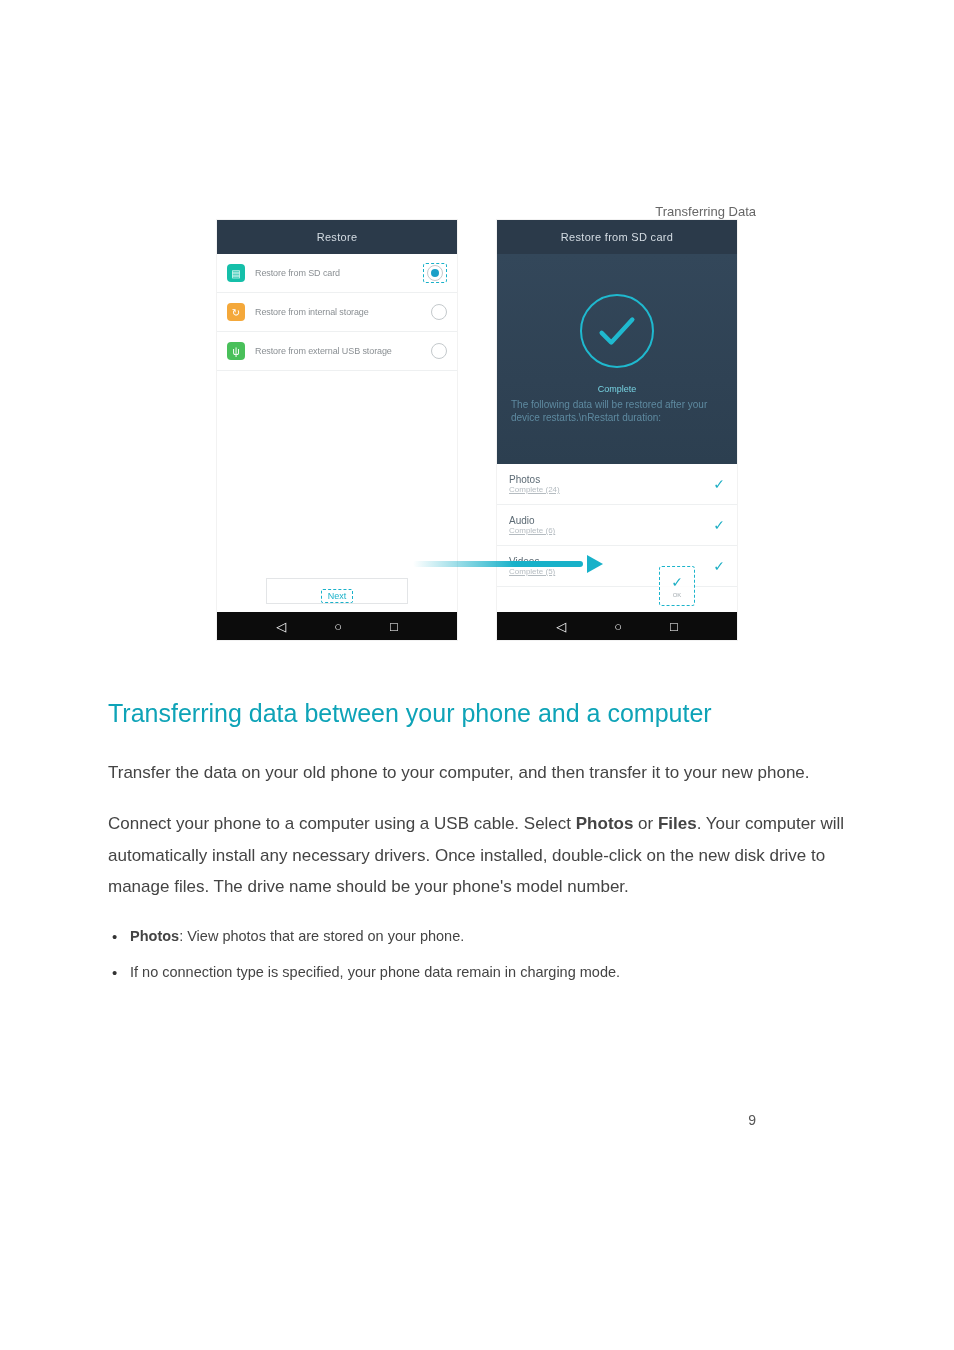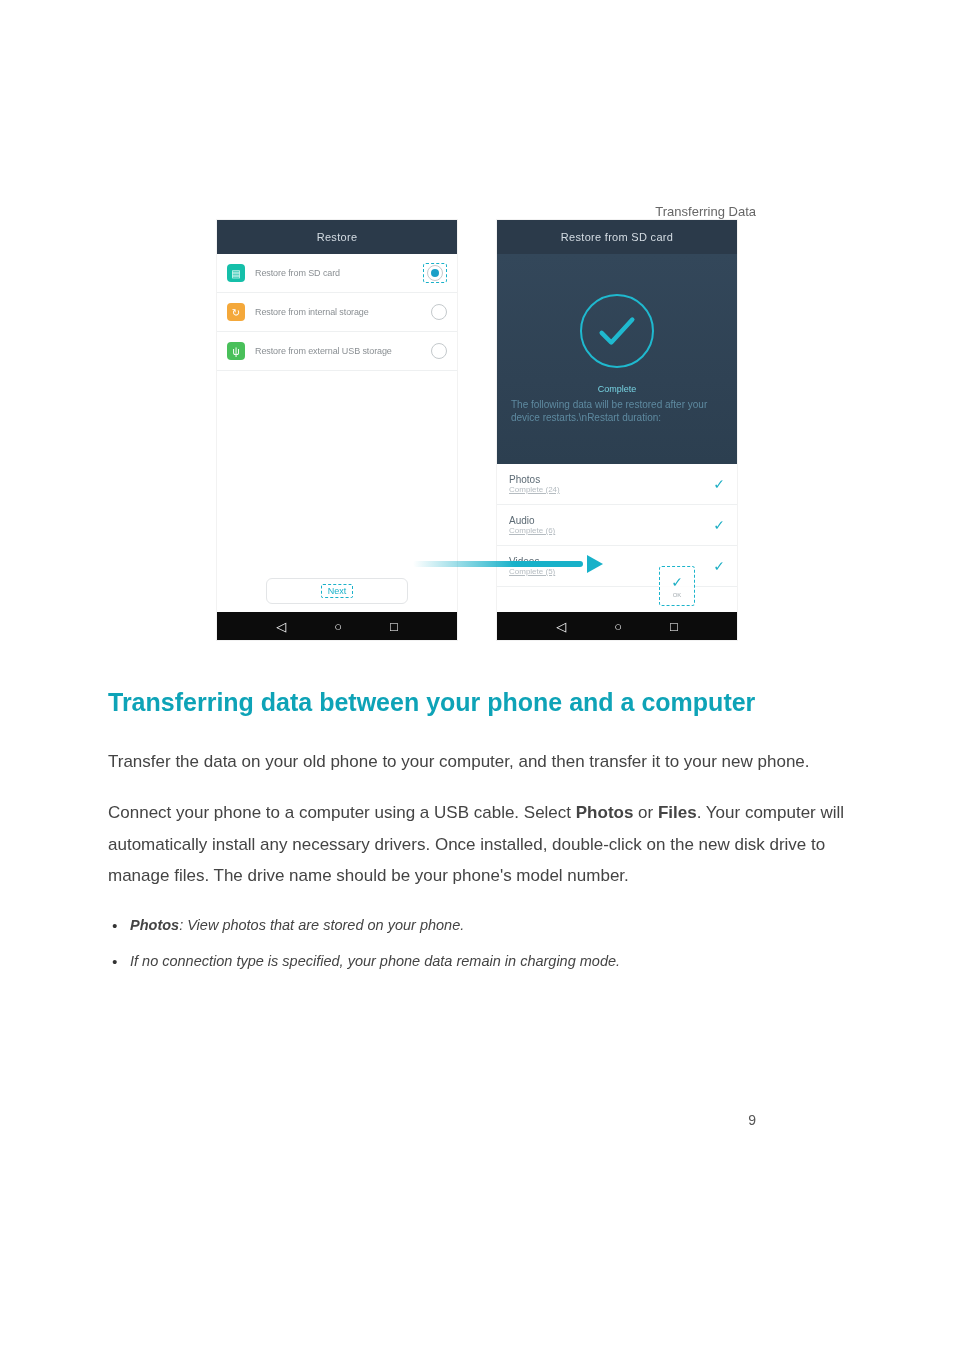--- a/index.html
+++ b/index.html
@@ -92,22 +92,22 @@
     width:14px;height:14px;border-radius:50%;
     border:1px solid #c4c9cc;
     display:flex;align-items:center;justify-content:center;
   }
   .radio.sel::after{
     content:"";width:8px;height:8px;border-radius:50%;background:#1aa0c8;
   }
   .dashed { border:1.5px dashed #19b1c9; border-radius:3px; padding:1px 3px; }
   .next-btn {
     position:absolute; bottom:8px; left:50%; transform:translateX(-50%);
-    width:140px; height:24px; border:1px solid #e3e5e7; border-radius:6px;
-    display:flex;align-items:center;justify-content:center;
+    width:140px; height:24px; border:1px solid #e3e5e7; border-radius:0;
+    display:flex;align-items:flex-end;justify-content:center;
     font-size:9px; color:#19b1c9;
   }
   .next-btn span { border:1.5px dashed #19b1c9; border-radius:2px; padding:1px 6px; }
 
   
   .grad {
     height:210px;
     background: linear-gradient(180deg,#33475a 0%, #2f4254 60%, #2c3f50 100%);
     color:#cfe8ee;
     display:flex;flex-direction:column;align-items:center;justify-content:center;
@@ -150,42 +150,41 @@
     position:absolute; right:0; top:-3px;
     width:0;height:0;
     border-left:16px solid #18b1c9;
     border-top:9px solid transparent;
     border-bottom:9px solid transparent;
   }
 
   h2.section {
     color:#0ea3b7;
     font-size:25px;
-    font-weight:700;
+    font-weight:400;
     line-height:1.55;
-    margin:23px 0 24px 0;
+    margin:34px 0 24px 0;
   }
   p.body {
     font-size:17px;
     color:#444;
     line-height:1.85;
     margin:0 0 20px 0;
   }
   ul.bullets{
     list-style:none;
     padding:0;margin:4px 0 0 0;
   }
   ul.bullets li{
     position:relative;
     padding-left:22px;
     font-size:14.5px;
     color:#444;
     line-height:1.85;
     margin-bottom:10px;
-    font-style:italic;
   }
   ul.bullets li::before{
     content:"•";
     position:absolute; left:4px; top:0;
     color:#333; font-size:15px;
   }
   .pgnum{
     position:absolute; bottom:222px; right:198px;
     font-size:14px; color:#555;
   }

